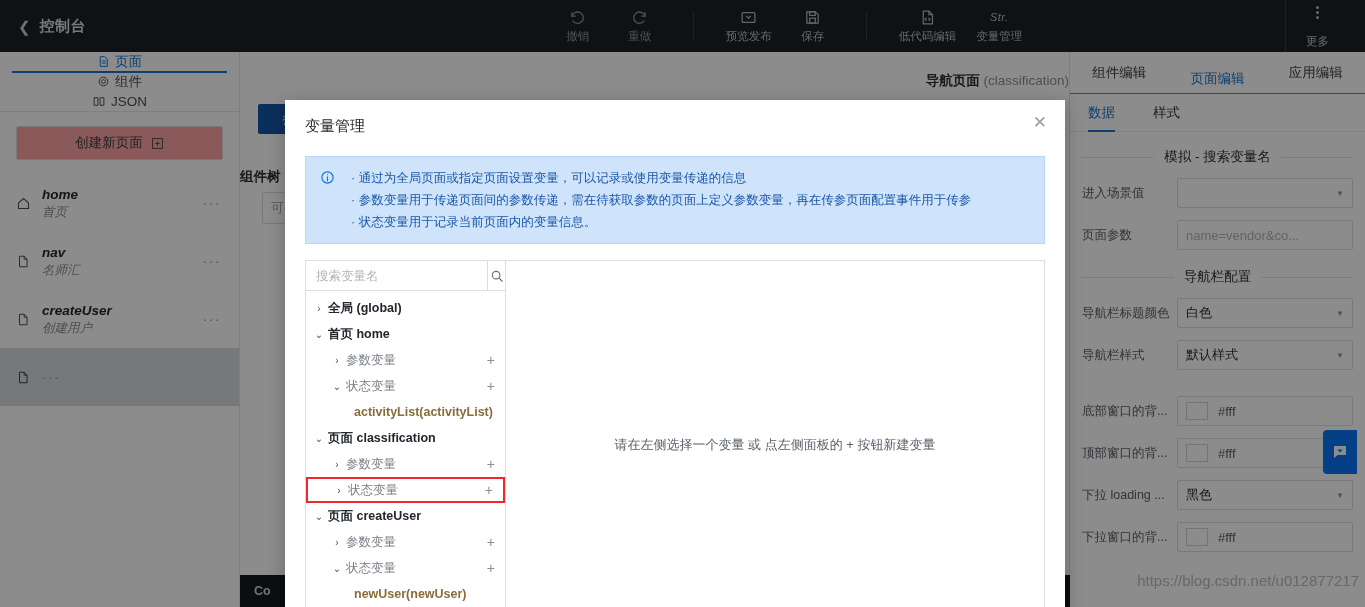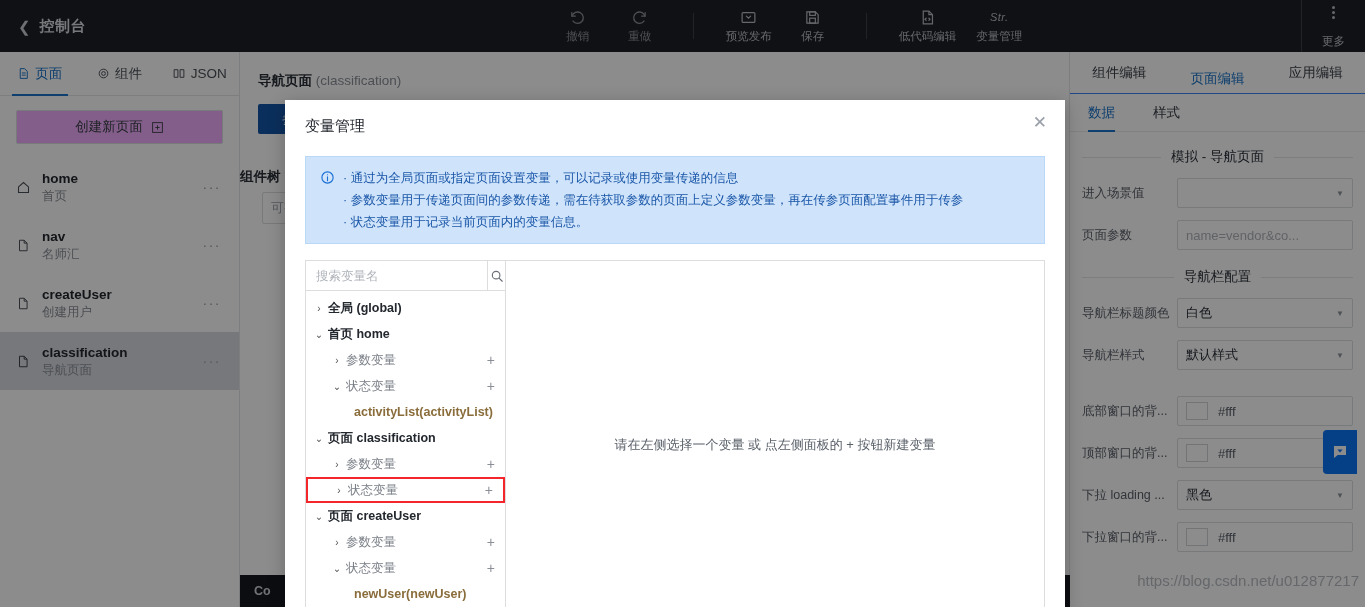--- a/index.html
+++ b/index.html
@@ -31,69 +31,69 @@
   }
   .tool .ticon { height: 18px; display: flex; align-items: center; justify-content: center; }
   .tool .tlabel { font-size: 11.5px; color: #b9bcc2; white-space: nowrap; }
   .tool.dim .tlabel { color: #8d9198; }
   .tool.dim .ticon svg { stroke: #8d9198; }
   .tsep { width: 1px; height: 26px; background: #3a3e46; margin: 0 22px; }
   .gap-l { width: 26px; }
   .str-glyph { font-size: 11px; color: #b9bcc2; font-style: italic; letter-spacing: .5px; }
 
   .topbar-more {
-    position: absolute; right: 0; top: 0; height: 52px; width: 64px;
+    position: absolute; right: 16px; top: 0; height: 52px; width: 64px;
     display: flex; flex-direction: column; align-items: center; justify-content: center; gap: 13px;
     cursor: pointer; border-left: 1px solid #3a3e46;
   }
   .dots-v { display: flex; flex-direction: column; gap: 2px; align-items: center; height: 18px; justify-content: center;}
   .dots-v i { width: 3px; height: 3px; border-radius: 50%; background: #b9bcc2; display: block; }
   .more-label { font-size: 11.5px; color: #b9bcc2; }
 
   
   .sidebar {
     position: absolute; left: 0; top: 52px; width: 240px; height: 555px;
     background: #fff; border-right: 1px solid #e4e6e9;
   }
-  .side-tabs { height: 44px; display: flex; align-items: stretch; border-bottom: 1px solid #e4e6e9; }
+  .side-tabs { height: 60px; display: flex; align-items: stretch; border-bottom: 1px solid #e4e6e9; flex-direction: column; }
   .side-tab {
     flex: 1; display: flex; align-items: center; justify-content: center; gap: 5px;
     font-size: 13.5px; color: #4a4f57; cursor: pointer; position: relative;
   }
   .side-tab.active { color: #1a73c8; }
   .side-tab.active::after {
     content: ""; position: absolute; left: 12px; right: 12px; bottom: -1px; height: 2px; background: #1a73c8;
   }
   .side-tab svg { display: block; }
 
   .new-page-wrap { padding: 14px 16px 8px; }
   .new-page-btn {
-    height: 34px; border: 1px solid #d9dce0; border-radius: 2px; background: #f0abfc;
+    height: 34px; border: 1px solid #d9dce0; border-radius: 2px; background: #fca5a5;
     display: flex; align-items: center; justify-content: center; gap: 8px;
     font-size: 13.5px; color: #3b4048; cursor: pointer;
   }
 
   .page-list { padding-top: 6px; }
   .page-item {
     height: 58px; display: flex; align-items: center; padding: 0 14px 0 16px;
-    cursor: pointer; position: relative;
+    cursor: pointer; position: relative; font-style: italic;
   }
   .page-item.selected { background: #d7dbe2; }
   .pi-icon { width: 26px; display: flex; align-items: center; justify-content: flex-start; }
   .pi-text { flex: 1; display: flex; flex-direction: column; gap: 2px; }
   .pi-name { font-size: 13.5px; color: #23272e; font-weight: bold; line-height: 1.15; }
   .pi-sub { font-size: 12.5px; color: #8a8f97; line-height: 1.15; }
   .pi-more { color: #9aa0a8; font-size: 14px; letter-spacing: 1.5px; padding-right: 4px; }
 
   
   .center {
     position: absolute; left: 240px; top: 52px; width: 830px; height: 555px;
     background: #fff; border-right: 1px solid #e4e6e9;
   }
-  .crumb { padding: 20px 0 0 18px; font-size: 13.5px; color: #2b3038; }
+  .crumb { padding: 20px 0 0 18px; font-size: 13.5px; color: #2b3038; text-align: right; }
   .crumb .crumb-id { color: #8a8f97; font-weight: normal; }
   .crumb .crumb-main { font-weight: bold; }
   .blue-btn {
     margin: 14px 0 0 18px; width: 74px; height: 30px; background: #1557a8; border-radius: 2px;
     display: flex; align-items: center; justify-content: center; color: #fff; font-size: 13px; cursor: pointer;
   }
   .tree-row { display: flex; align-items: flex-start; gap: 0; }
   .tree-word { width: 56px; padding-top: 8px; font-size: 13.5px; color: #2b3038; font-weight: bold; }
   .tree-field {
     margin-left: 8px; width: 84px; height: 32px; border: 1px solid #d9dce0; border-radius: 2px;
@@ -168,21 +168,21 @@
     position: absolute; left: 285px; top: 100px; width: 780px; height: 530px;
     background: #fff; z-index: 11; box-shadow: 0 4px 16px rgba(0,0,0,.25);
     display: flex; flex-direction: column;
   }
   .modal-head { height: 52px; display: flex; align-items: center; padding: 0 20px; position: relative; }
   .modal-title { font-size: 15px; color: #23272e; }
   .modal-close { position: absolute; right: 18px; top: 14px; font-size: 17px; color: #9aa0a8; cursor: pointer; line-height: 1; }
 
   .info-box {
     margin: 4px 20px 0; background: #cfe4fb; border: 1px solid #b9d7f7;
-    padding: 12px 14px; display: flex; gap: 8px; align-items: flex-start;
+    padding: 12px 14px; display: flex; gap: 16px; align-items: flex-start;
   }
   .info-icon { flex-shrink: 0; margin-top: 1px; }
   .info-lines { display: flex; flex-direction: column; gap: 4px; }
   .info-line { font-size: 12.5px; color: #1a56a8; line-height: 1.45; }
   .info-line::before { content: "· "; color: #1a56a8; }
 
   .modal-body { flex: 1; display: flex; margin: 16px 20px 0; }
   .var-tree { width: 200px; border: 1px solid #ddd; border-right: none; display: flex; flex-direction: column; }
   .search-row { height: 30px; display: flex; border-bottom: 1px solid #ddd; }
   .search-input {
@@ -370,24 +370,20 @@
         </span>
         <span class="pi-more">···</span>
       </div>
       <div class="page-item selected">
         <span class="pi-icon">
           <svg width="14" height="15" viewBox="0 0 24 24" fill="none" stroke="#3b4048" stroke-width="1.7">
             <path d="M6 3h8l5 5v13H6z"></path>
               <path d="M14 3v5h5"></path>
           </svg>
         </span>
-        <span class="pi-text">
-          <span class="pi-name">classification</span>
-          <span class="pi-sub">导航页面</span>
-        </span>
         <span class="pi-more">···</span>
       </div>
     </div>
   </div>
 
   <div class="center">
     <div class="crumb">
       <span class="crumb-main">导航页面</span>
       <span class="crumb-id">(classification)</span>
     </div>
@@ -419,21 +415,21 @@
       <div class="rp-tab">应用编辑</div>
     </div>
     <div class="rp-subtabs">
       <div class="rp-subtab active">数据</div>
       <div class="rp-subtab">样式</div>
     </div>
 
     <div class="rp-body">
       <div class="sect-title">
         <span class="line"></span>
-        <span>模拟 - 导航页面</span>
+        <span>模拟 - 搜索变量名</span>
         <span class="line"></span>
       </div>
 
       <div class="frow">
         <span class="flabel">进入场景值</span>
         <span class="fctl">
           <span></span>
           <span class="caret">▼</span>
         </span>
       </div>

